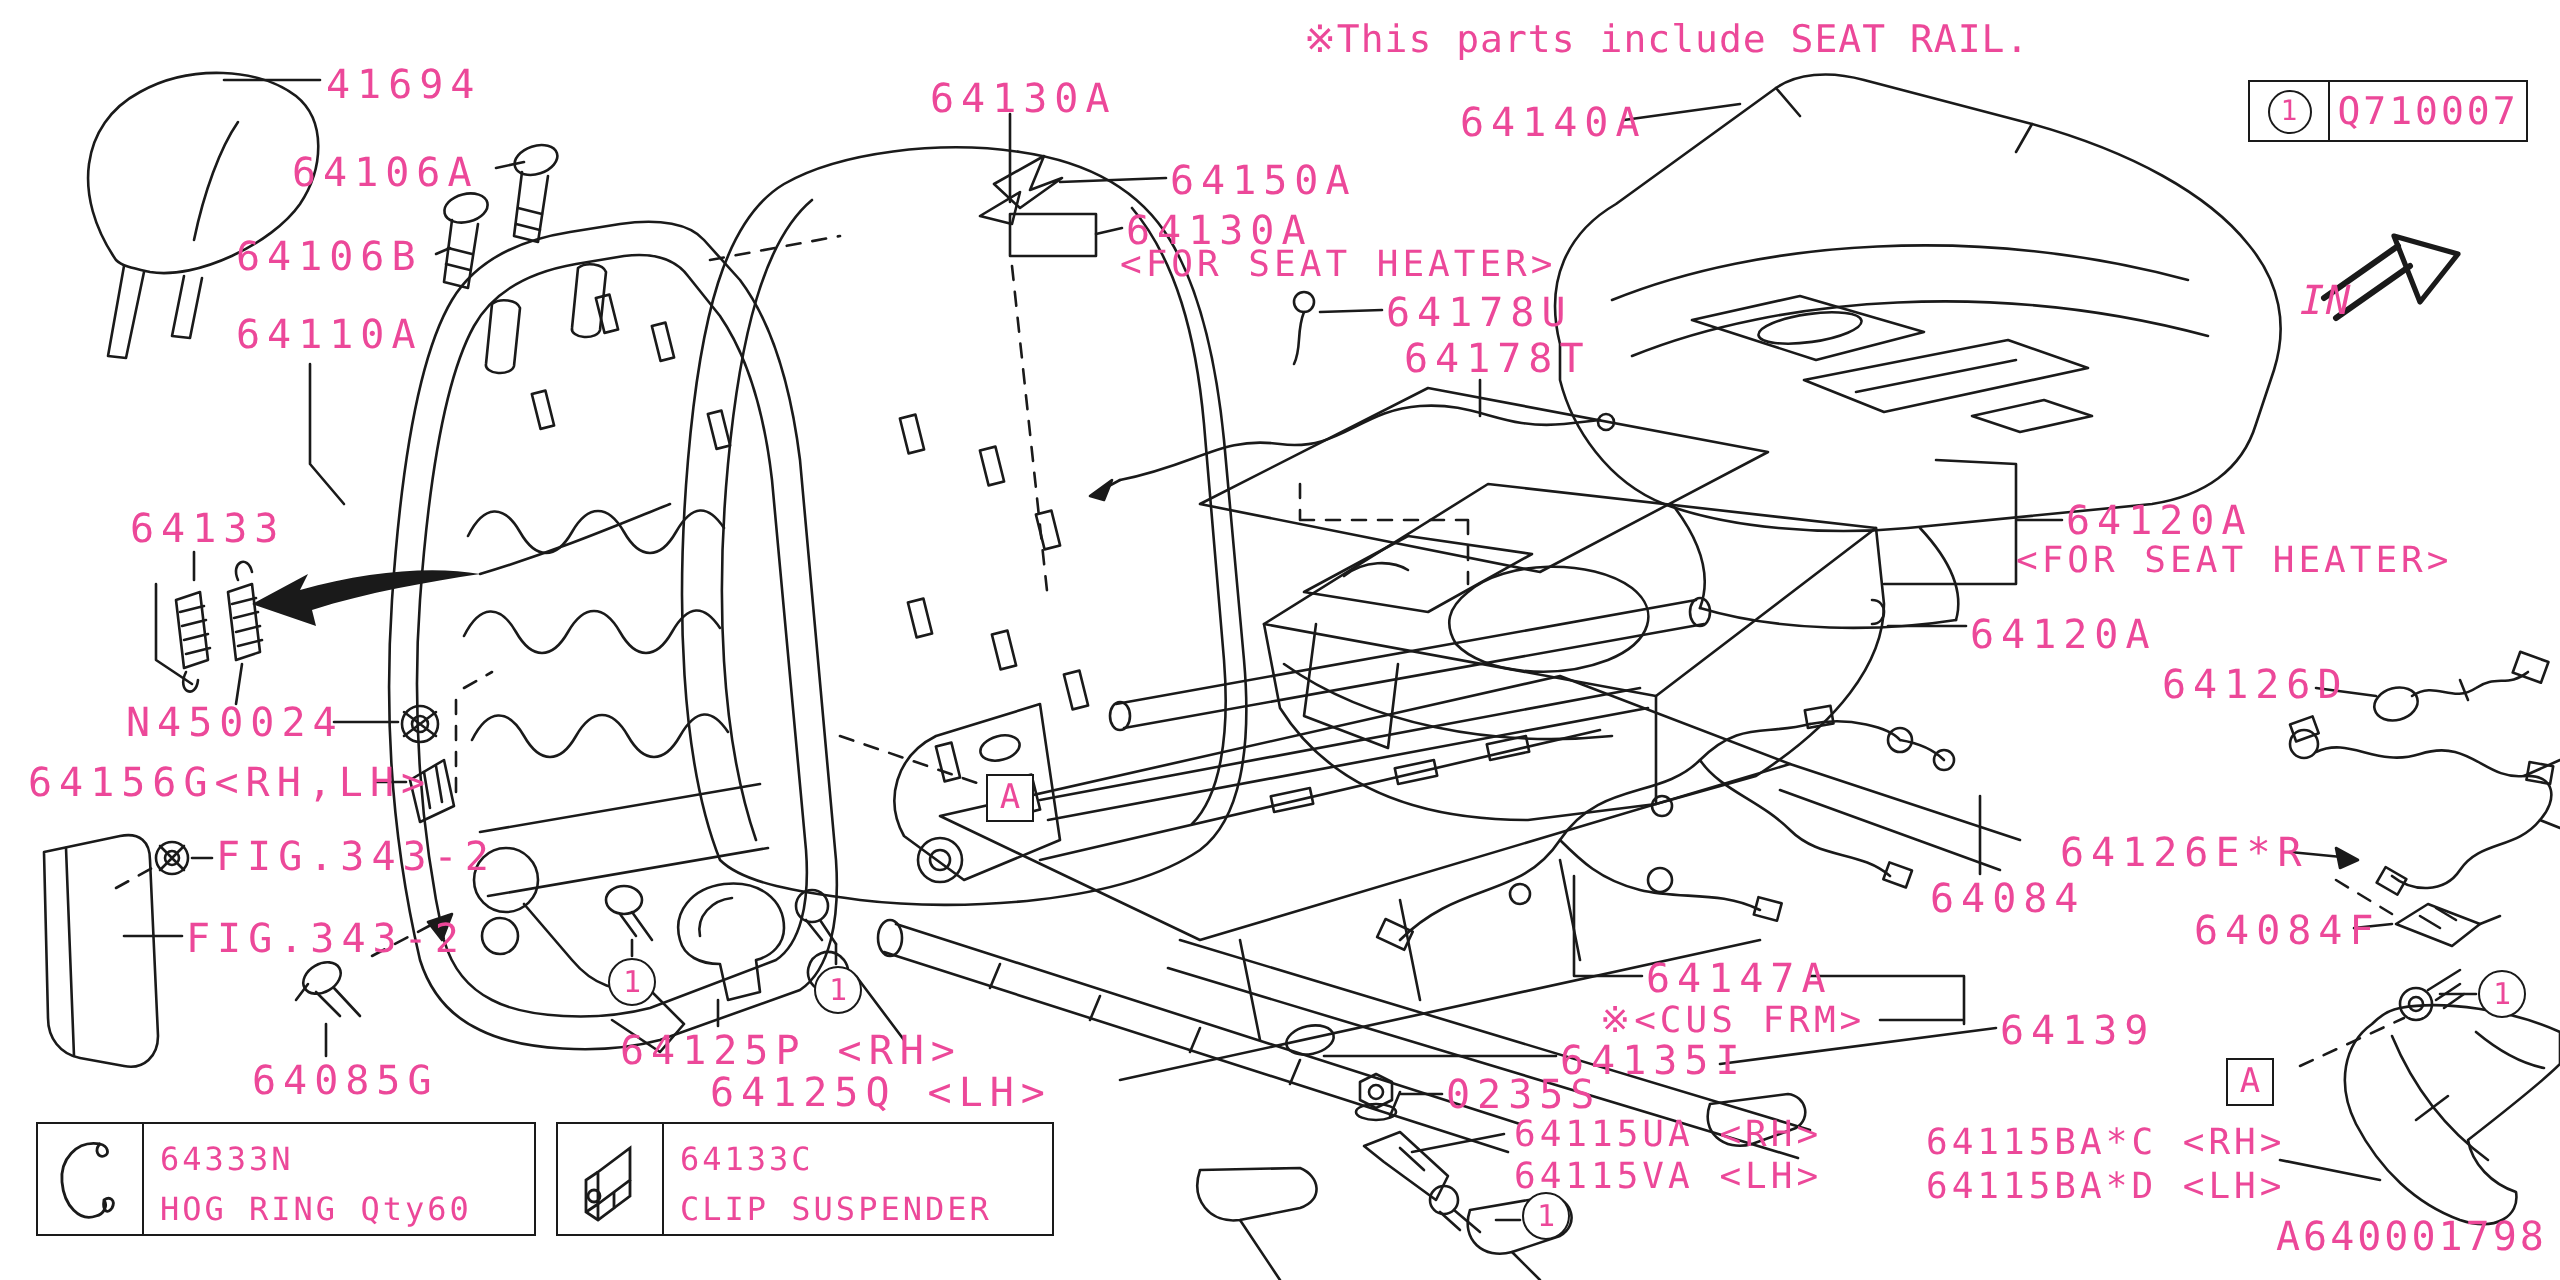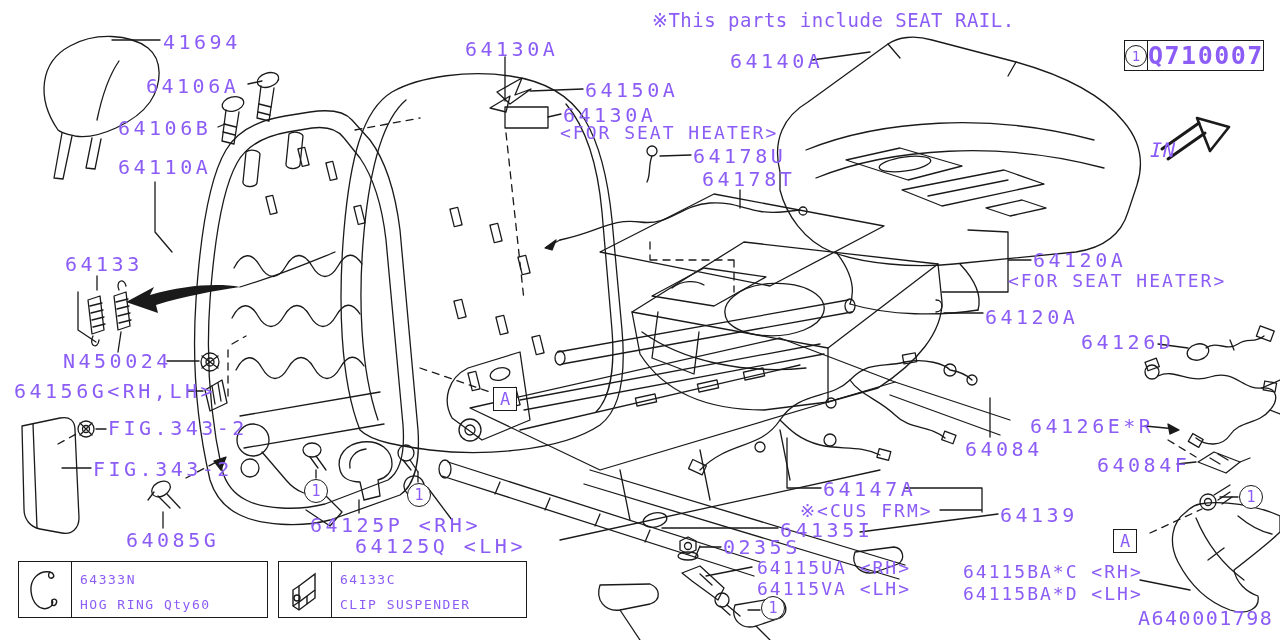--- a/index.html
+++ b/index.html
@@ -1,34 +1,34 @@
 <!DOCTYPE html>
 <html><head>
 <meta charset="utf-8">
 <style>
   html,body{margin:0;padding:0;background:#fff;}
   #stage{position:relative;width:1280px;height:640px;background:#ffffff;overflow:hidden;
-         font-family:"DejaVu Sans Mono","DejaVu Sans",monospace;color:#8b5cf6;}
+         font-family:"DejaVu Sans Mono","DejaVu Sans",monospace;color:#ec4899;}
   #lineart{position:absolute;left:0;top:0;}
   .lbl{position:absolute;font-size:20px;letter-spacing:3.5px;white-space:pre;line-height:1;}
   .lbl-sm{position:absolute;font-size:18px;letter-spacing:2px;white-space:pre;line-height:1;}
   .note{position:absolute;font-size:19px;letter-spacing:0.5px;white-space:pre;line-height:1;}
   .callout{position:absolute;width:24px;height:24px;border:1.6px solid #1a1a1a;border-radius:50%;
            font-size:15px;display:flex;align-items:center;justify-content:center;box-sizing:border-box;background:#fff;}
   .refbox{position:absolute;width:24px;height:24px;border:1.7px solid #1a1a1a;font-size:17px;
           display:flex;align-items:center;justify-content:center;box-sizing:border-box;background:#fff;}
   .badge{position:absolute;left:1124px;top:40px;width:140px;height:31px;border:1.7px solid #1a1a1a;
          display:flex;box-sizing:border-box;background:#fff;}
   .badge .bcell1{width:39px;border-right:1.7px solid #1a1a1a;display:flex;align-items:center;justify-content:center;}
   .badge .bcirc{width:22px;height:22px;border:1.4px solid #1a1a1a;border-radius:50%;font-size:14px;
                 display:flex;align-items:center;justify-content:center;box-sizing:border-box;}
-  .badge .bcell2{flex:1;display:flex;align-items:center;justify-content:center;font-size:25px;letter-spacing:1.5px;font-weight:bold;}
+  .badge .bcell2{flex:1;display:flex;align-items:center;justify-content:center;font-size:19px;letter-spacing:1.5px;}
   .legendbox{position:absolute;border:1.7px solid #1a1a1a;height:57px;display:flex;box-sizing:border-box;background:#fff;}
   .legendbox .icell{width:52px;border-right:1.7px solid #1a1a1a;display:flex;align-items:center;justify-content:center;}
-  .legendbox .tcell{flex:1;padding:5px 0 0 8px;font-size:13px;letter-spacing:1.5px;line-height:25px;white-space:pre;}
+  .legendbox .tcell{flex:1;padding:5px 0 0 8px;font-size:16px;letter-spacing:1.5px;line-height:25px;white-space:pre;}
   .inlbl{position:absolute;left:1150px;top:138px;font-size:20px;letter-spacing:1px;transform:skewX(-12deg);}
   .figid{position:absolute;left:1138px;top:606px;font-size:20px;letter-spacing:1.5px;}
 </style>
 </head>
 <body>
 
 <div id="stage">
 
 <svg id="lineart" width="1280" height="640" viewBox="0 0 1280 640" fill="none" stroke="#1a1a1a" stroke-width="1.3" stroke-linejoin="round" stroke-linecap="round">
 

